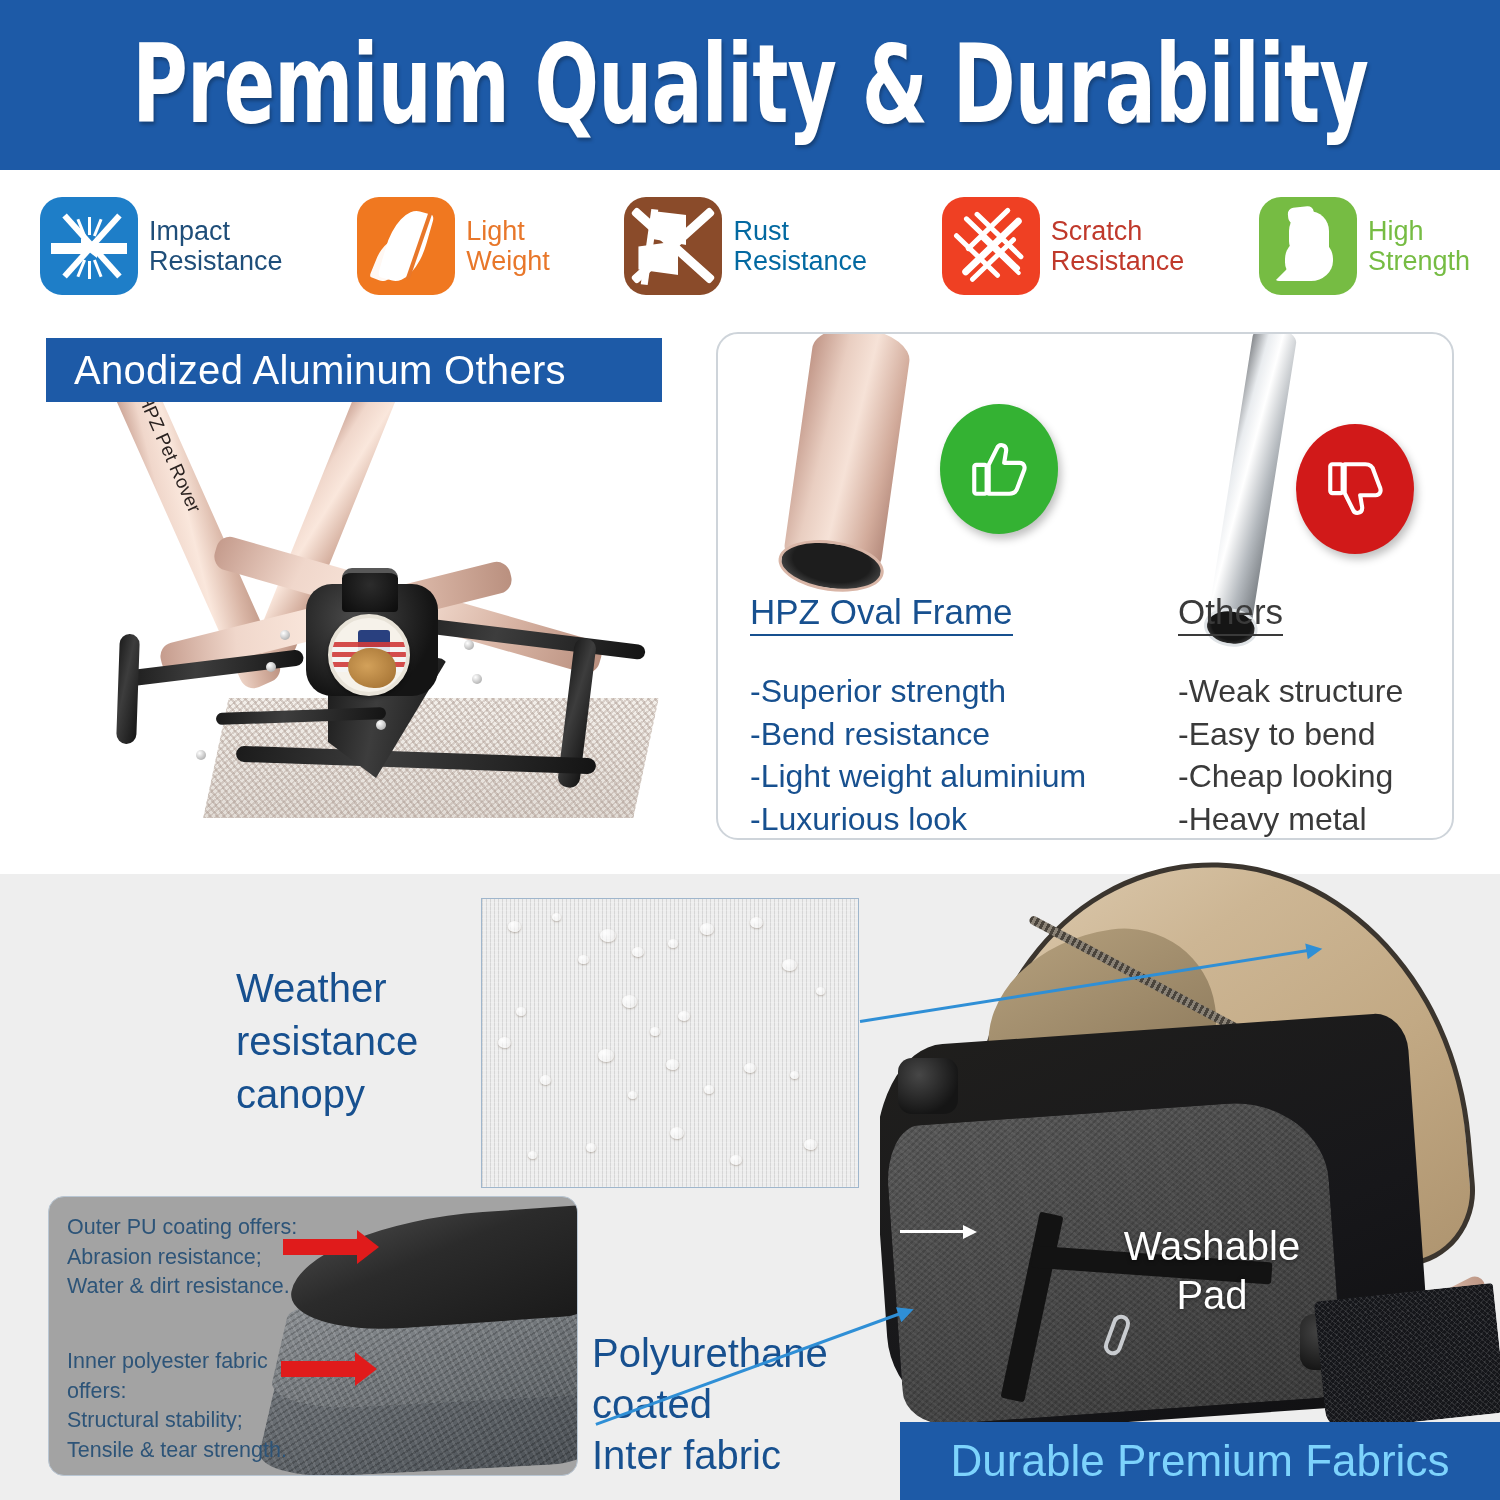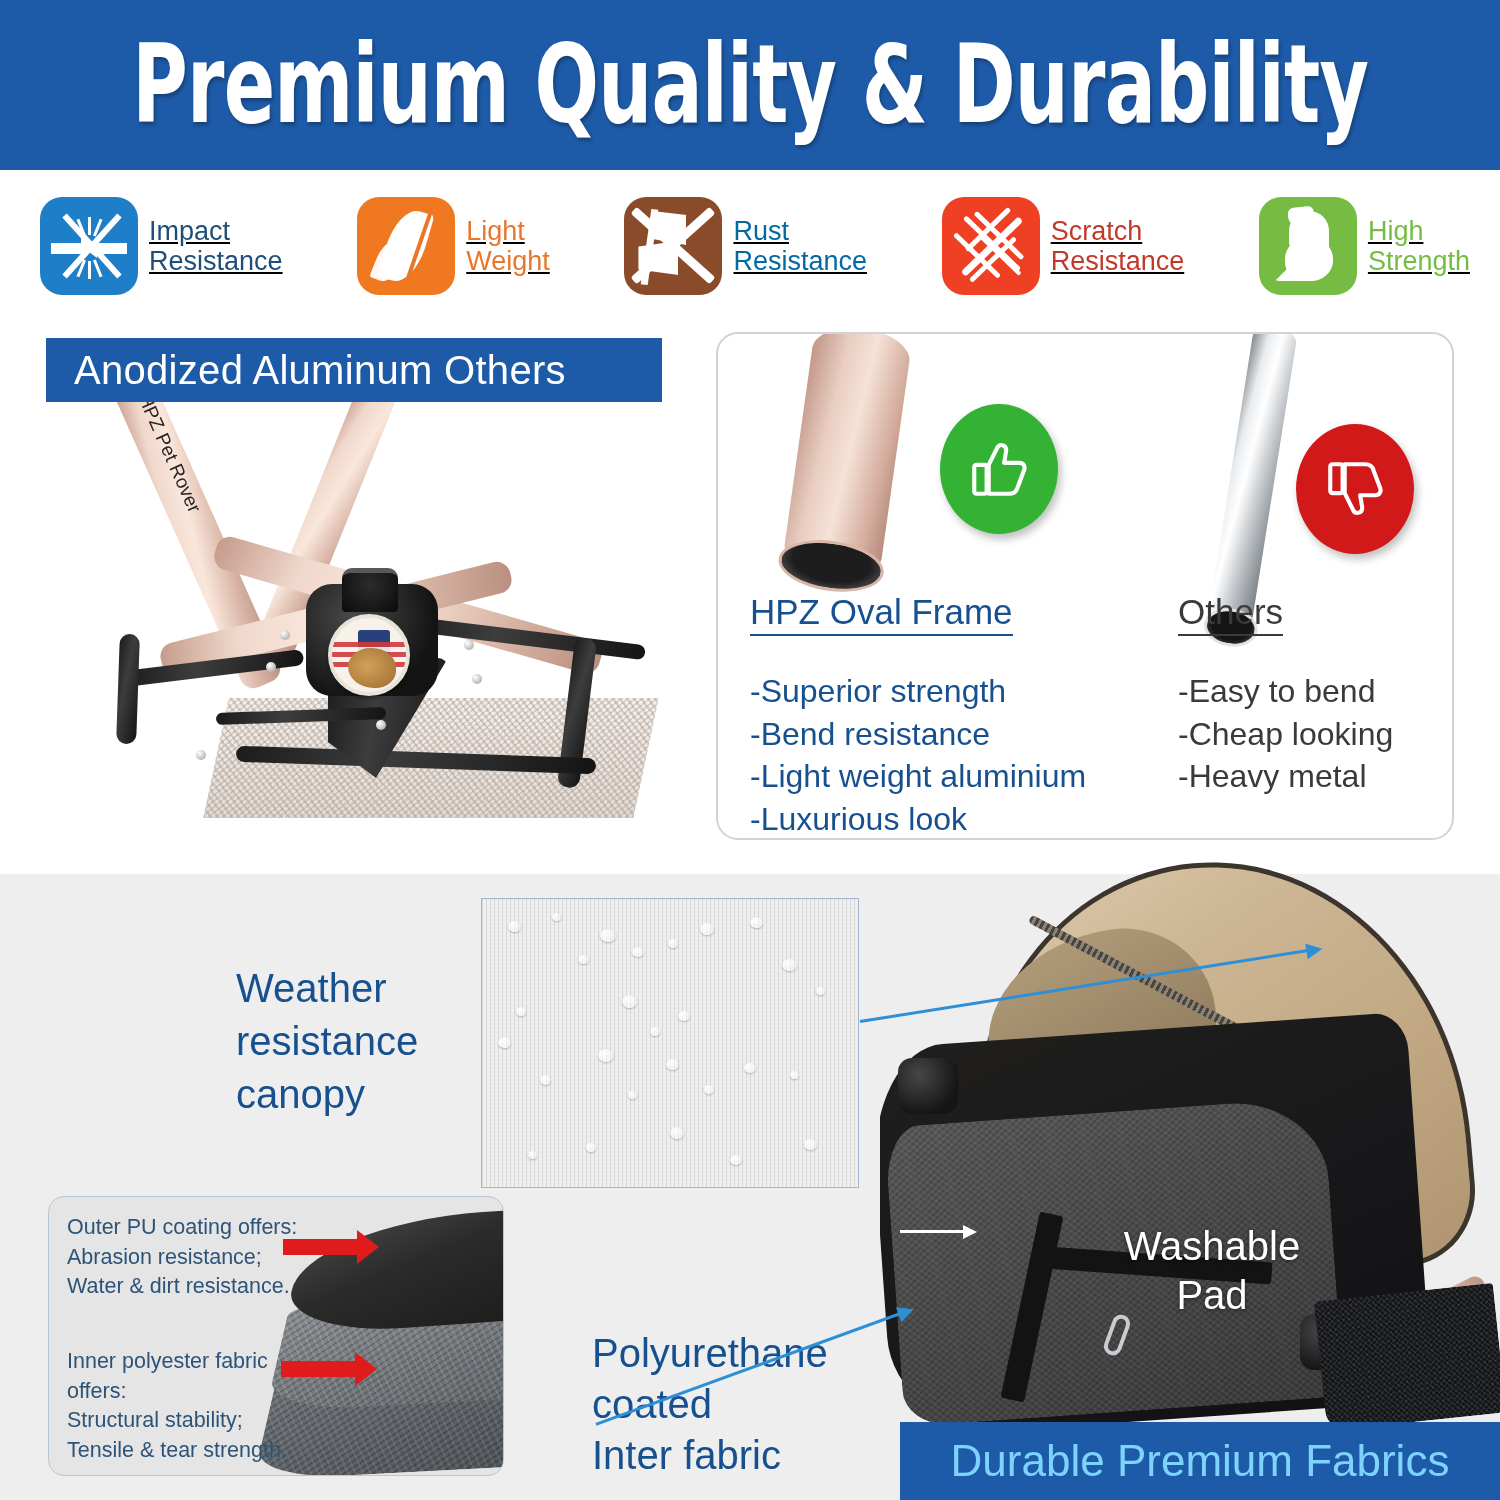--- a/index.html
+++ b/index.html
@@ -27,21 +27,21 @@
     white-space: nowrap;
     text-shadow: 2px 3px 4px rgba(0,0,0,0.28);
     line-height: 1;
   }
 
   
   .icon-row {
     position: absolute; left: 40px; top: 186px; width: 1430px; height: 120px;
     display: flex; align-items: center; justify-content: space-between;
   }
-  .icon-item { display: flex; align-items: center; gap: 11px; text-decoration: underline; }
+  .icon-item { display: flex; align-items: center; gap: 11px; }
   .icon-tile {
     width: 98px; height: 98px; border-radius: 22px;
     position: relative; flex: 0 0 auto; overflow: hidden;
   }
   .icon-label { font-size: 27px; line-height: 1.12; white-space: pre-line; font-weight: 400; }
 
   
   .imp-arrow-l, .imp-arrow-r {
     position: absolute; top: 46px; width: 30px; height: 11px; background: #fff;
   }
@@ -221,22 +221,22 @@
       repeating-linear-gradient(0deg, rgba(255,255,255,.20) 0 1px, transparent 1px 4px),
       repeating-linear-gradient(90deg, rgba(0,0,0,.10) 0 1px, transparent 1px 4px);
   }
   .drop {
     position: absolute; border-radius: 50% 50% 48% 52%;
     background: radial-gradient(circle at 34% 28%, rgba(255,255,255,.95), rgba(255,255,255,.30) 60%, rgba(120,100,80,.18));
     box-shadow: 0 1px 2px rgba(90,70,50,.35), inset 0 -1px 2px rgba(255,255,255,.6);
   }
 
   .pu-card {
-    position: absolute; left: 48px; top: 1196px; width: 456px; height: 280px;
-    background: #e5e5e5; border: 1px solid #b9c6d3; border-radius: 16px; overflow: hidden;
+    position: absolute; left: 48px; top: 1196px; width: 530px; height: 280px;
+    background: #a3a3a3; border: 1px solid #b9c6d3; border-radius: 16px; overflow: hidden;
   }
   .pu-text { position: absolute; color: #2d5478; font-size: 21.5px; line-height: 1.38; white-space: pre-line; }
   .pu-text.t1 { left: 18px; top: 16px; }
   .pu-text.t2 { left: 18px; top: 150px; }
   .red-arrow { position: absolute; height: 16px; background: #e01b1b; }
   .red-arrow:after {
     content:""; position:absolute; right:-20px; top:-9px; width:0; height:0;
     border-top: 17px solid transparent; border-bottom: 17px solid transparent; border-left: 22px solid #e01b1b;
   }
   .layer-black {
@@ -492,20 +492,21 @@
         <ul class="cmp-list">
           <li>-Superior strength</li>
           <li>-Bend resistance</li>
           <li>-Light weight aluminium</li>
           <li>-Luxurious look</li>
         </ul>
       </div>
       <div class="cmp-col right">
         <div class="cmp-head">Others</div>
         <ul class="cmp-list">
+          <li>-Weak structure</li>
           <li>-Easy to bend</li>
           <li>-Cheap looking</li>
           <li>-Heavy metal</li>
         </ul>
       </div>
     </div>
   </div>
 
   <div class="sec2"></div>
 

